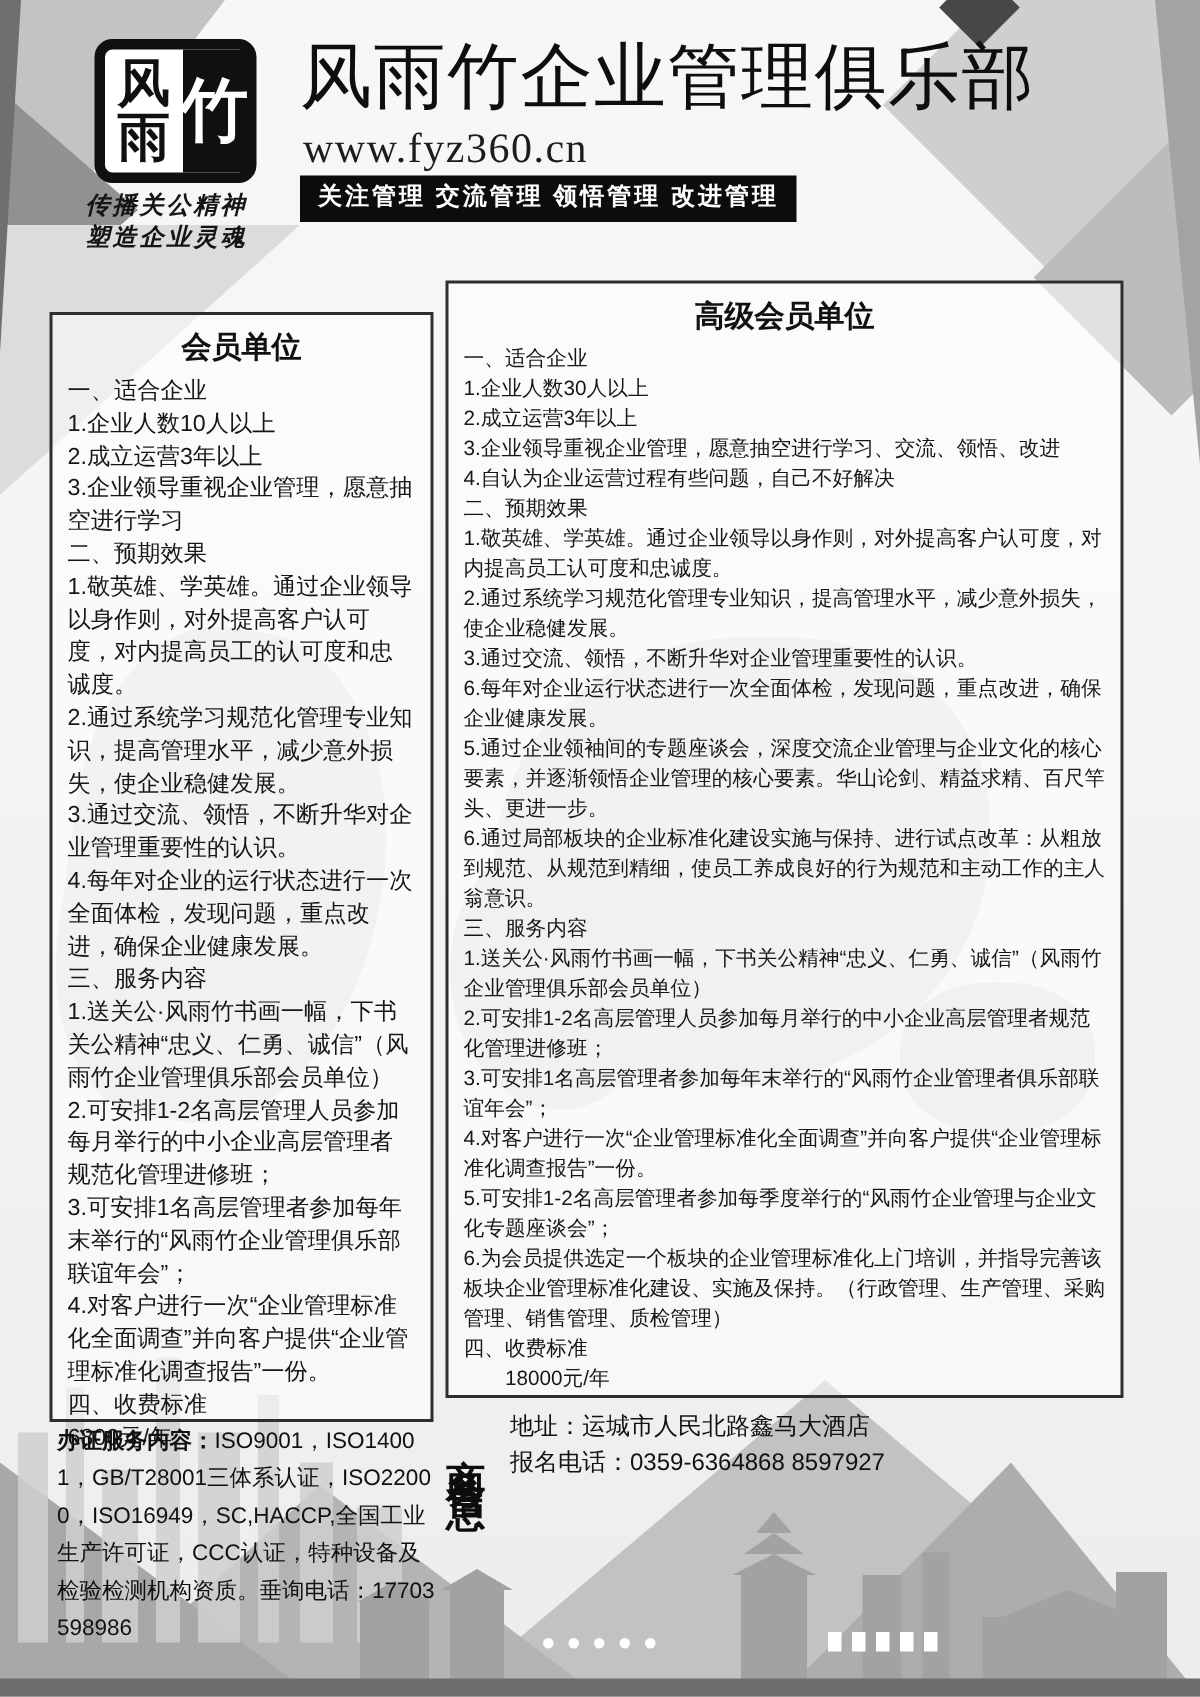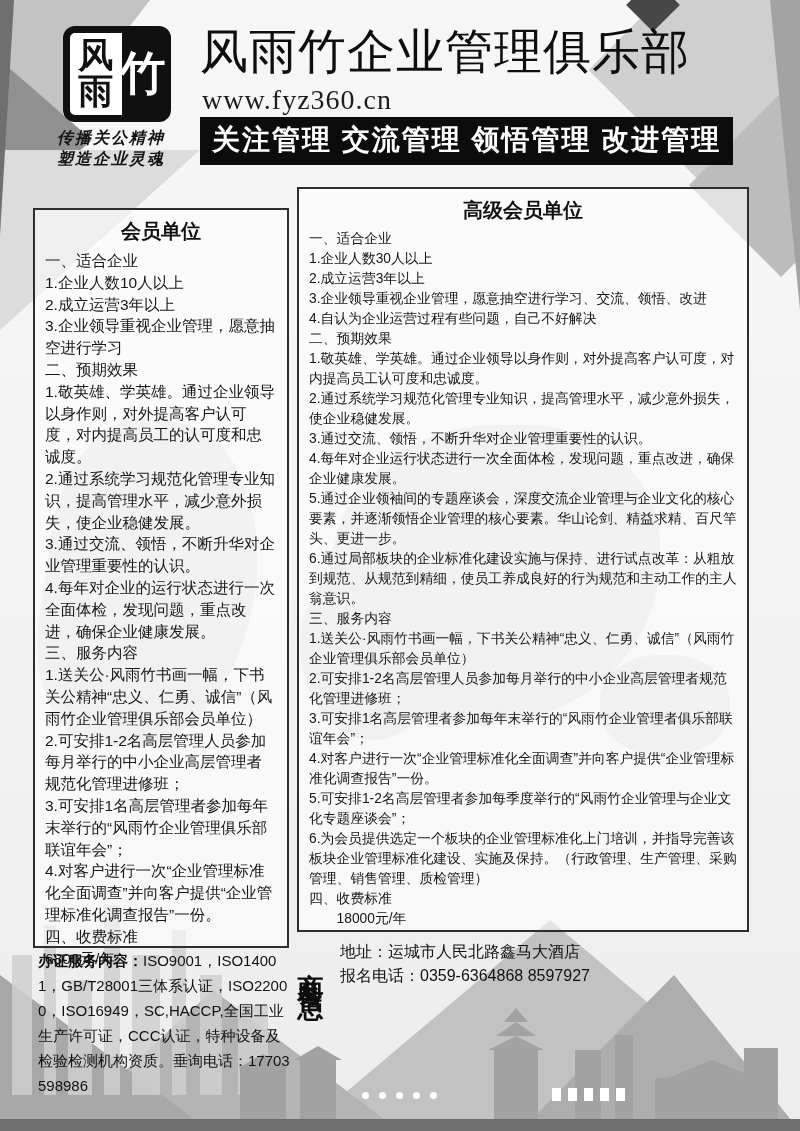--- a/index.html
+++ b/index.html
@@ -42,21 +42,21 @@
         background:#fff;display:flex;box-sizing:border-box;font-family:"Liberation Serif",serif;}
   .seal-left{width:55%;display:flex;flex-direction:column;align-items:center;justify-content:center;
         font-size:35px;font-weight:bold;line-height:1.02;color:#101010;}
   .seal-right{width:45%;background:#101010;color:#fff;display:flex;align-items:center;justify-content:center;
         font-size:46px;font-weight:bold;}
   .slogan{position:absolute;left:30px;top:127px;width:162px;text-align:center;font-weight:bold;font-size:16px;
         line-height:21px;letter-spacing:2px;font-style:italic;color:#141414;}
   .title{position:absolute;left:200px;top:22px;margin:0;font-family:"Liberation Serif",serif;font-weight:normal;
         font-size:48px;line-height:60px;color:#0e0e0e;letter-spacing:1px;white-space:nowrap;}
   .url{position:absolute;left:202px;top:84px;font-family:"Liberation Serif",serif;font-size:28px;color:#1c1c1c;letter-spacing:1px;}
-  .banner{position:absolute;left:200px;top:117px;background:#0c0c0c;color:#fff;font-size:28px;font-weight:bold;
+  .banner{position:absolute;left:200px;top:117px;background:#0c0c0c;color:#fff;font-size:16px;font-weight:bold;
         padding:4px 12px 6px;letter-spacing:2px;white-space:nowrap;}
   
   .col{position:absolute;z-index:2;box-sizing:border-box;border:2px solid #2e2e2e;background:rgba(255,255,255,.55);padding:6px 10px;}
   .col-left{left:33px;top:208px;width:256px;height:740px;}
   .col-right{left:297px;top:187px;width:452px;height:745px;}
   .col h2{margin:2px 0 5px;text-align:center;font-size:20px;color:#111;}
   .para{margin:0;color:#161616;}
   .col-left .para{font-size:15.5px;line-height:21.8px;}
   .col-right .para{font-size:13.8px;line-height:20px;}
   
@@ -174,21 +174,21 @@
 
     <p class="para">一、适合企业</p>
         <p class="para">1.企业人数30人以上</p>
         <p class="para">2.成立运营3年以上</p>
         <p class="para">3.企业领导重视企业管理，愿意抽空进行学习、交流、领悟、改进</p>
         <p class="para">4.自认为企业运营过程有些问题，自己不好解决</p>
         <p class="para">二、预期效果</p>
         <p class="para">1.敬英雄、学英雄。通过企业领导以身作则，对外提高客户认可度，对内提高员工认可度和忠诚度。</p>
         <p class="para">2.通过系统学习规范化管理专业知识，提高管理水平，减少意外损失，使企业稳健发展。</p>
         <p class="para">3.通过交流、领悟，不断升华对企业管理重要性的认识。</p>
-        <p class="para">4.每年对企业运行状态进行一次全面体检，发现问题，重点改进，确保企业健康发展。</p>
+        <p class="para">6.每年对企业运行状态进行一次全面体检，发现问题，重点改进，确保企业健康发展。</p>
         <p class="para">5.通过企业领袖间的专题座谈会，深度交流企业管理与企业文化的核心要素，并逐渐领悟企业管理的核心要素。华山论剑、精益求精、百尺竿头、更进一步。</p>
         <p class="para">6.通过局部板块的企业标准化建设实施与保持、进行试点改革：从粗放到规范、从规范到精细，使员工养成良好的行为规范和主动工作的主人翁意识。</p>
         <p class="para">三、服务内容</p>
         <p class="para">1.送关公·风雨竹书画一幅，下书关公精神“忠义、仁勇、诚信”（风雨竹企业管理俱乐部会员单位）</p>
         <p class="para">2.可安排1-2名高层管理人员参加每月举行的中小企业高层管理者规范化管理进修班；</p>
         <p class="para">3.可安排1名高层管理者参加每年末举行的“风雨竹企业管理者俱乐部联谊年会”；</p>
         <p class="para">4.对客户进行一次“企业管理标准化全面调查”并向客户提供“企业管理标准化调查报告”一份。</p>
         <p class="para">5.可安排1-2名高层管理者参加每季度举行的“风雨竹企业管理与企业文化专题座谈会”；</p>
         <p class="para">6.为会员提供选定一个板块的企业管理标准化上门培训，并指导完善该板块企业管理标准化建设、实施及保持。（行政管理、生产管理、采购管理、销售管理、质检管理）</p>
         <p class="para">四、收费标准</p>

